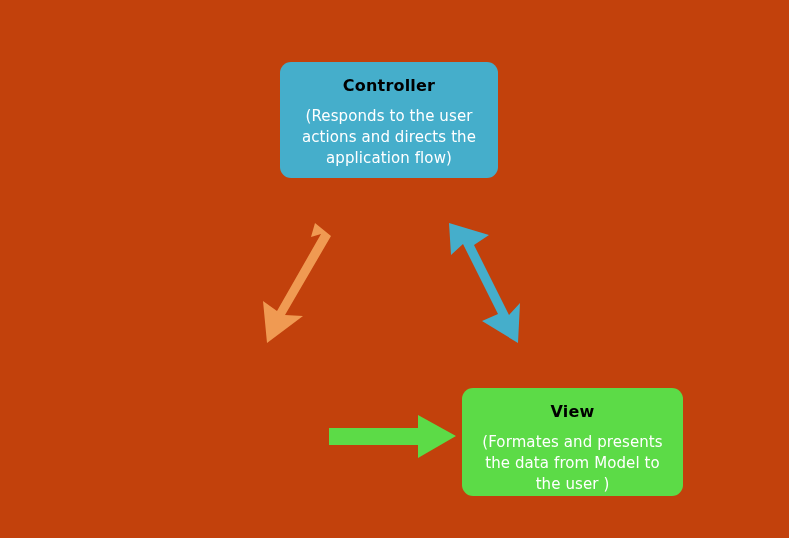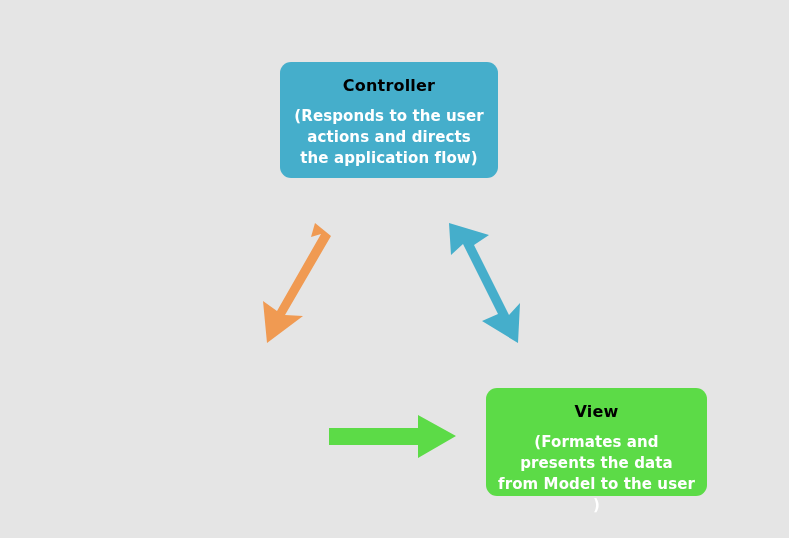--- a/index.html
+++ b/index.html
@@ -30,21 +30,21 @@
   }
   .node-title {
     color: #000000;
     font-weight: bold;
     font-size: 16px;
     line-height: 20px;
     letter-spacing: 0.2px;
   }
   .node-desc {
     color: #ffffff;
-    font-weight: bold;
+    font-weight: normal;
     font-size: 15px;
     line-height: 21px;
     margin-top: 10px;
     padding: 0 12px;
     letter-spacing: 0.1px;
   }
   #node-controller {
     left: 280px;
     top: 62px;
     width: 218px;
@@ -54,21 +54,20 @@
     left: 94px;
     top: 383px;
     width: 220px;
     height: 114px;
   }
   #node-view {
     left: 462px;
     top: 388px;
     width: 221px;
     height: 108px;
-    margin-left: 24px;
   }
   .arrow-svg {
     position: absolute;
     overflow: visible;
   }
   #arrow-controller-model {
     left: 255px;
     top: 215px;
     width: 110px;
     height: 135px;
@@ -82,21 +81,21 @@
   #arrow-model-view {
     left: 320px;
     top: 410px;
     width: 145px;
     height: 60px;
   }
 </style>
 </head>
 <body>
 
-<div id="canvas" style="background: #e5e5e5;">
+<div id="canvas" style="background: #c2410c;">
 
   <div class="node" id="node-controller" style="background: rgb(69, 174, 203);">
     <div class="node-title">Controller</div>
     <div class="node-desc">(Responds to the user actions and  directs the application flow)</div>
   </div>
 
 
   <div class="node" id="node-view" style="background: rgb(92, 219, 71);">
     <div class="node-title">View</div>
     <div class="node-desc">(Formates and presents the data from Model to the user )</div>

